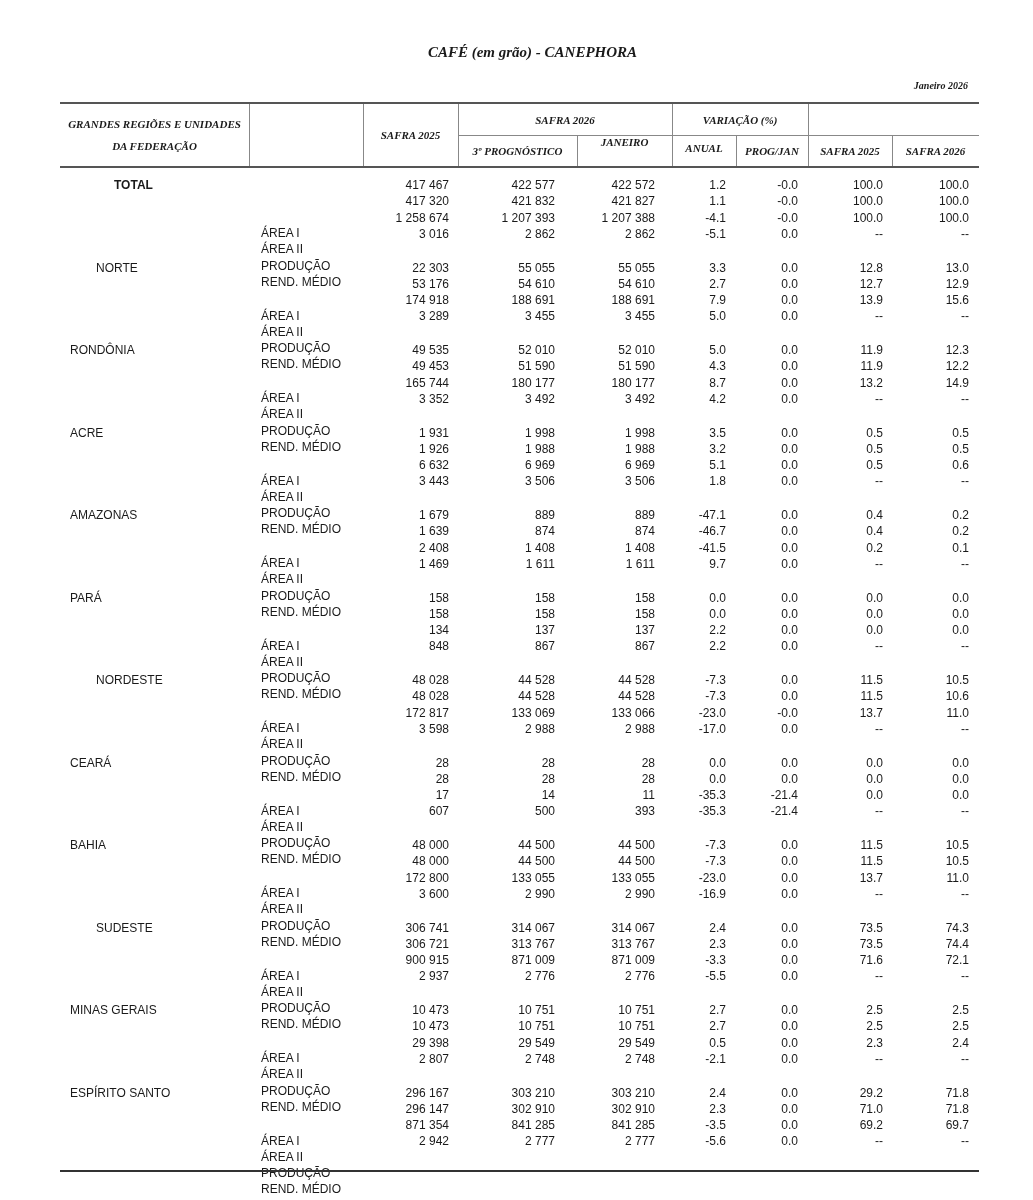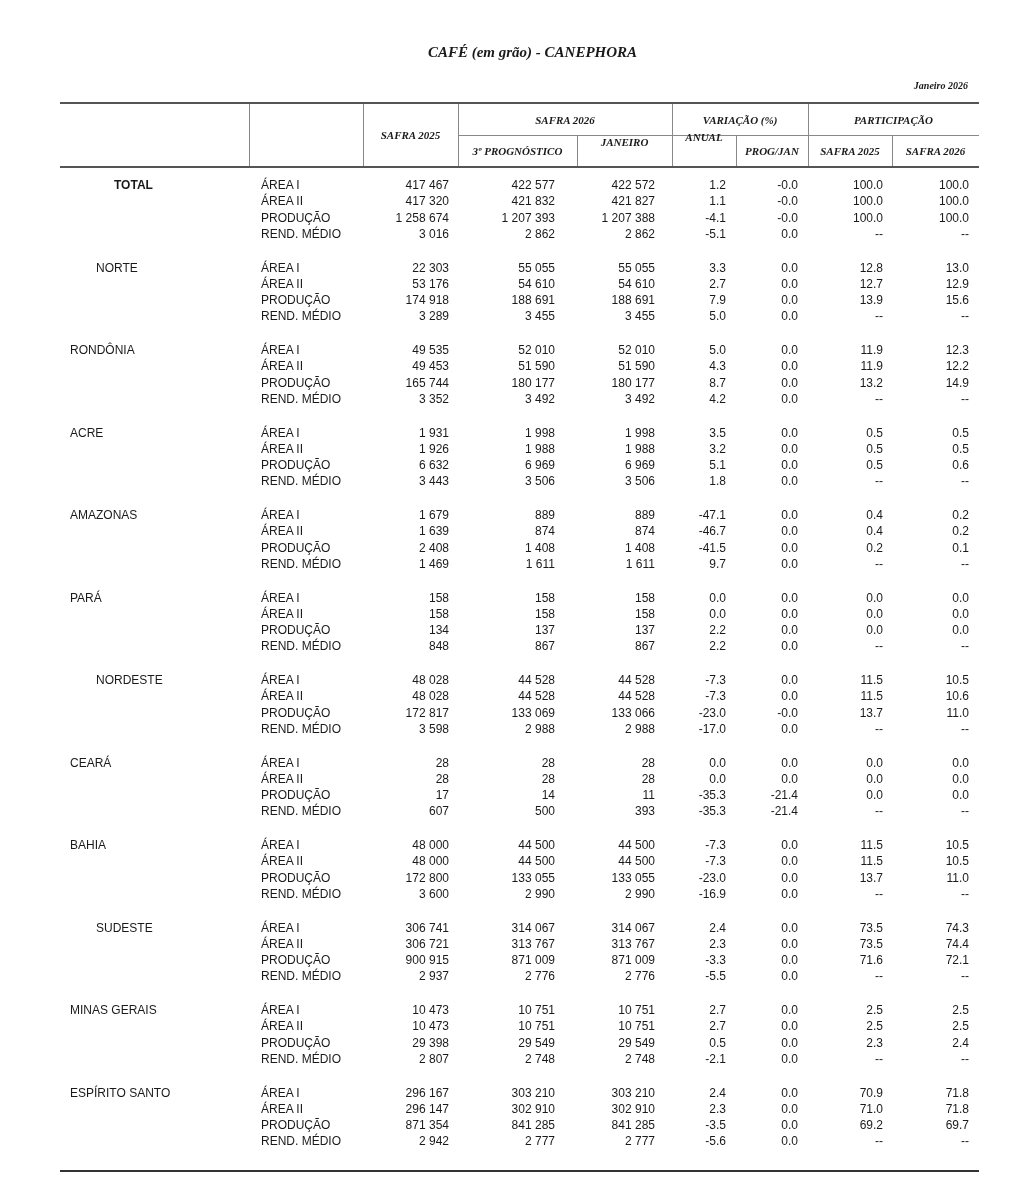--- a/index.html
+++ b/index.html
@@ -23,21 +23,21 @@
   .rows {
     position: absolute; top: 177px; left: 0; width: 1033px;
     font-family: "Liberation Sans", sans-serif; font-size: 12px;
   }
   .group { height: 82.5px; position: relative; }
   .row { height: 16.3px; line-height: 16.3px; position: relative; padding-left: 14px; }
   .c { position: absolute; top: 0; white-space: nowrap; }
   .name { left: 70px; }
   .name.region { font-weight: normal; left: 96px; }
   .name.total { font-weight: bold; left: 114px; }
-  .var { left: 261px; }
+  .var { left: 261px; margin-top: 48px; }
   .num { text-align: right; }
   .s25 { right: 584px; }
   .prog { right: 478px; }
   .jan { right: 378px; }
   .anual { right: 307px; }
   .pj { right: 235px; }
   .p25 { right: 150px; }
   .p26 { right: 64px; }
   .bottom-rule { position: absolute; top: 1170px; left: 60px; width: 919px; height: 2px; background: #333; }
 </style>
@@ -52,28 +52,28 @@
   <div class="vline" style="left:189px;height:62px;"></div>
   <div class="vline" style="left:303px;height:62px;"></div>
   <div class="vline" style="left:398px;height:62px;"></div>
   <div class="vline" style="left:517px;top:31px;height:31px;"></div>
   <div class="vline" style="left:612px;height:62px;"></div>
   <div class="vline" style="left:676px;top:31px;height:31px;"></div>
   <div class="vline" style="left:748px;height:62px;"></div>
   <div class="vline" style="left:832px;top:31px;height:31px;"></div>
   <div class="hline" style="left:398px;width:521px;top:31px;"></div>
 
+  <div class="hcell" style="left:0;width:189px;top:0;height:62px;">GRANDES REGIÕES E UNIDADES DA FEDERAÇÃO</div>
   <div class="hcell" style="left:303px;width:95px;top:0;height:62px;">SAFRA 2025</div>
   <div class="hcell" style="left:398px;width:214px;top:0;height:31px;">SAFRA 2026</div>
   <div class="hcell" style="left:398px;width:119px;top:31px;height:31px;">3º PROGNÓSTICO</div>
   <div class="hcell" style="left:517px;width:95px;top:31px;height:14px;">JANEIRO</div>
   <div class="hcell" style="left:612px;width:136px;top:0;height:31px;">VARIAÇÃO (%)</div>
-  <div class="hcell" style="left:612px;width:64px;top:20px;height:26px;">ANUAL</div>
+  <div class="hcell" style="left:612px;width:64px;top:31px;height:26px;">ANUAL</div>
   <div class="hcell" style="left:676px;width:72px;top:31px;height:31px;">PROG/JAN</div>
-  <div class="hcell" style="left:748px;width:171px;top:0;height:31px;">PARTICIPAÇÃO</div>
   <div class="hcell" style="left:748px;width:84px;top:31px;height:31px;">SAFRA 2025</div>
   <div class="hcell" style="left:832px;width:87px;top:31px;height:31px;">SAFRA 2026</div>
 </div>
 
 <div class="rows" id="rows">
     <div class="group">
       <div class="row">
         <span class="c name total">TOTAL</span>
         <span class="c var">ÁREA I</span>
         <span class="c num s25">417 467</span>
@@ -547,21 +547,21 @@
     </div>
     <div class="group">
       <div class="row">
         <span class="c name ">ESPÍRITO SANTO</span>
         <span class="c var">ÁREA I</span>
         <span class="c num s25">296 167</span>
         <span class="c num prog">303 210</span>
         <span class="c num jan">303 210</span>
         <span class="c num anual">2.4</span>
         <span class="c num pj">0.0</span>
-        <span class="c num p25">70.9</span>
+        <span class="c num p25">29.2</span>
         <span class="c num p26">71.8</span>
       </div>
       <div class="row">
         <span class="c var">ÁREA II</span>
         <span class="c num s25">296 147</span>
         <span class="c num prog">302 910</span>
         <span class="c num jan">302 910</span>
         <span class="c num anual">2.3</span>
         <span class="c num pj">0.0</span>
         <span class="c num p25">71.0</span>

